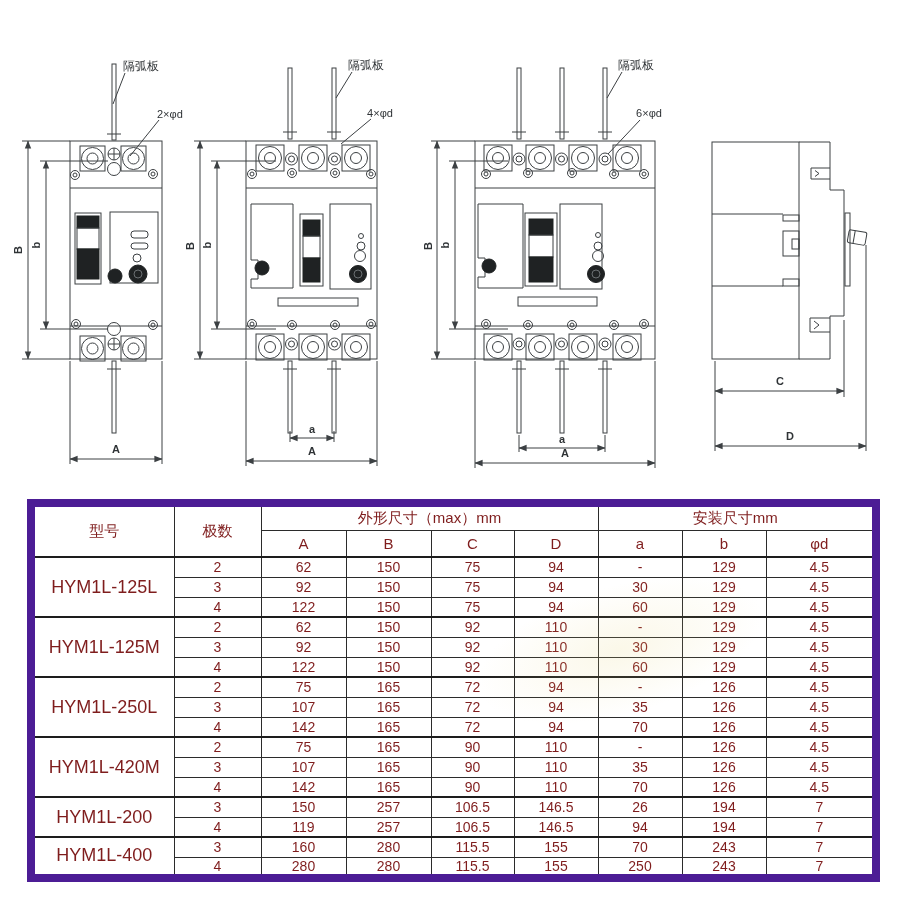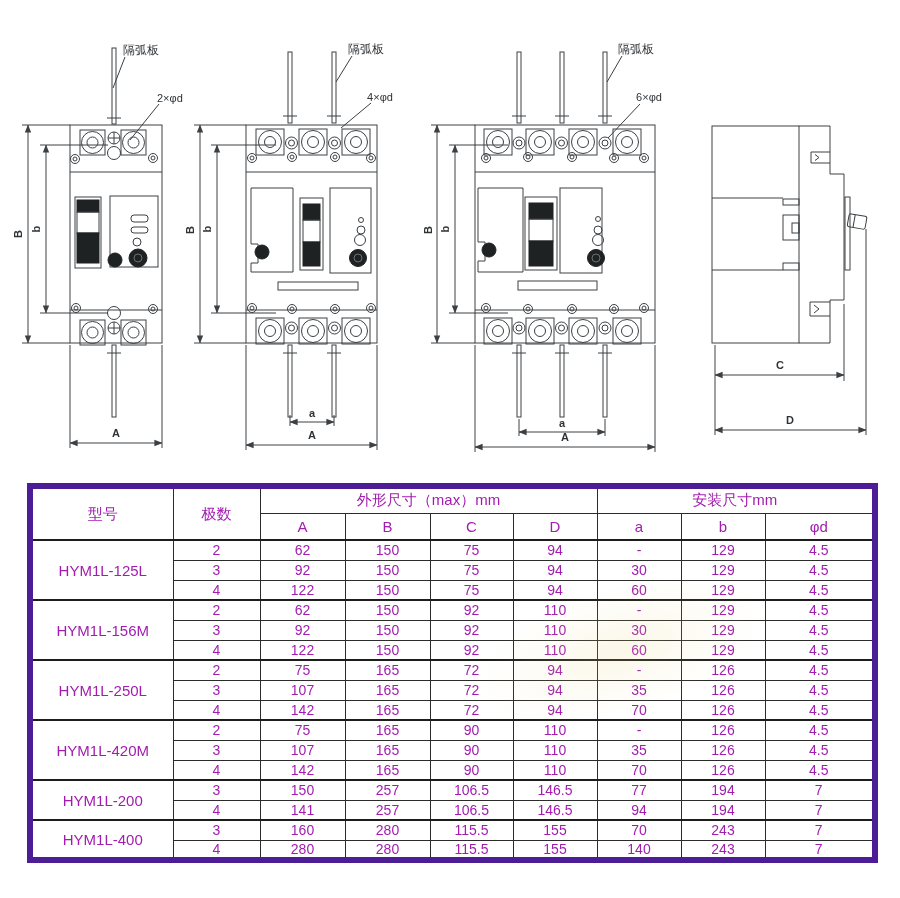--- a/index.html
+++ b/index.html
@@ -1,44 +1,44 @@
 <!DOCTYPE html>
 <html><head>
 <meta charset="utf-8">
 <style>
   html,body { margin:0; padding:0; background:#ffffff; }
   body { font-family:"Liberation Sans", sans-serif; }
   .canvas { position:relative; width:900px; height:898px; background:#ffffff; overflow:hidden; }
 
   
-  .drawings { position:relative; width:716px; height:470px; }
+  .drawings { position:relative; width:716px; height:470px;margin-top:16px; }
   .drawings svg { position:absolute; overflow:visible; }
 
   .ln   { stroke:#3c4043; stroke-width:1; fill:none; }
   .lnf  { stroke:#3c4043; stroke-width:1; fill:#ffffff; }
   .dk   { fill:#1f2223; stroke:#1f2223; stroke-width:1; }
   .dkr  { fill:none; stroke:#6a6f72; stroke-width:1; }
   .dim  { stroke:#3c4043; stroke-width:1; fill:none; }
   .dimtxt { font-family:"Liberation Sans",sans-serif; font-size:11px; font-weight:bold; fill:#2f3336; }
   .lbl    { font-family:"Liberation Sans",sans-serif; font-size:12px; fill:#2f3336; }
   .lbl2   { font-family:"Liberation Sans",sans-serif; font-size:11px; fill:#2f3336; }
 
   
   .table-wrap { padding-left:27px; padding-top:13px; }
   table.spec { border-collapse:collapse; table-layout:fixed; width:845px;
-               border:6px solid #4c1d95; color:#a21caf; }
+               border:8px solid #4c1d95; color:#7f1d1d; }
   table.spec th, table.spec td {
     border:1px solid #2b2b2b; text-align:center; vertical-align:middle;
     padding:0; font-weight:normal; overflow:hidden; white-space:nowrap;
   }
   table.spec thead tr { height:27px; }
   table.spec thead th { font-size:15px; }
   table.spec tbody tr { height:20px; }
   table.spec tbody td { font-size:14px; }
-  table.spec td.model-cell { font-size:15px; }
+  table.spec td.model-cell { font-size:18px; }
   table.spec tr.group-start td { border-top:2px solid #1d1d1d; }
   table.spec thead tr.sub th { border-bottom:2px solid #1d1d1d; }
 
   .watermark { position:absolute; left:470px; top:585px; width:300px; height:130px;
                background:radial-gradient(ellipse at center, rgba(233,214,130,0.18), rgba(233,214,130,0) 70%);
                transform:rotate(-16deg); pointer-events:none; }
 </style>
 </head>
 <body>
 
@@ -487,21 +487,21 @@
             <td>4</td>
             <td>122</td>
             <td>150</td>
             <td>75</td>
             <td>94</td>
             <td>60</td>
             <td>129</td>
             <td>4.5</td>
           </tr>
           <tr class="group-start">
-            <td rowspan="3" class="model-cell">HYM1L-156M</td>
+            <td rowspan="3" class="model-cell">HYM1L-125M</td>
             <td>2</td>
             <td>62</td>
             <td>150</td>
             <td>92</td>
             <td>110</td>
             <td>-</td>
             <td>129</td>
             <td>4.5</td>
           </tr>
           <tr>
@@ -586,27 +586,27 @@
             <td>126</td>
             <td>4.5</td>
           </tr>
           <tr class="group-start">
             <td rowspan="2" class="model-cell">HYM1L-200</td>
             <td>3</td>
             <td>150</td>
             <td>257</td>
             <td>106.5</td>
             <td>146.5</td>
-            <td>77</td>
+            <td>26</td>
             <td>194</td>
             <td>7</td>
           </tr>
           <tr>
             <td>4</td>
-            <td>141</td>
+            <td>119</td>
             <td>257</td>
             <td>106.5</td>
             <td>146.5</td>
             <td>94</td>
             <td>194</td>
             <td>7</td>
           </tr>
           <tr class="group-start">
             <td rowspan="2" class="model-cell">HYM1L-400</td>
             <td>3</td>
@@ -617,21 +617,21 @@
             <td>70</td>
             <td>243</td>
             <td>7</td>
           </tr>
           <tr>
             <td>4</td>
             <td>280</td>
             <td>280</td>
             <td>115.5</td>
             <td>155</td>
-            <td>140</td>
+            <td>250</td>
             <td>243</td>
             <td>7</td>
           </tr>
         </tbody>
     </table>
   </div>
 
   <div class="watermark"></div>
 </div>
 

